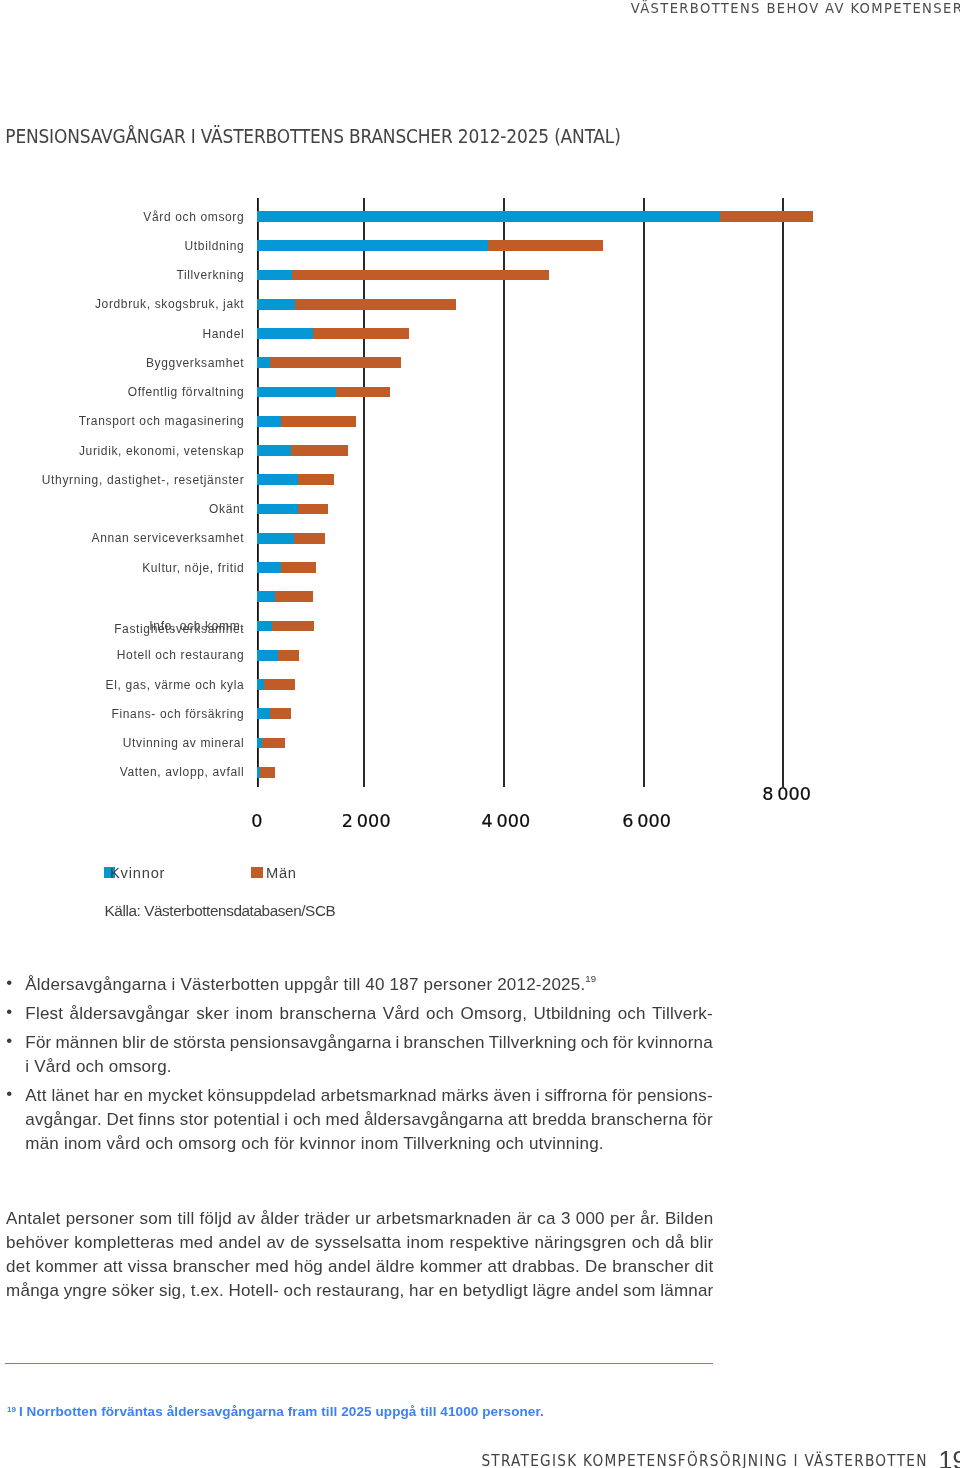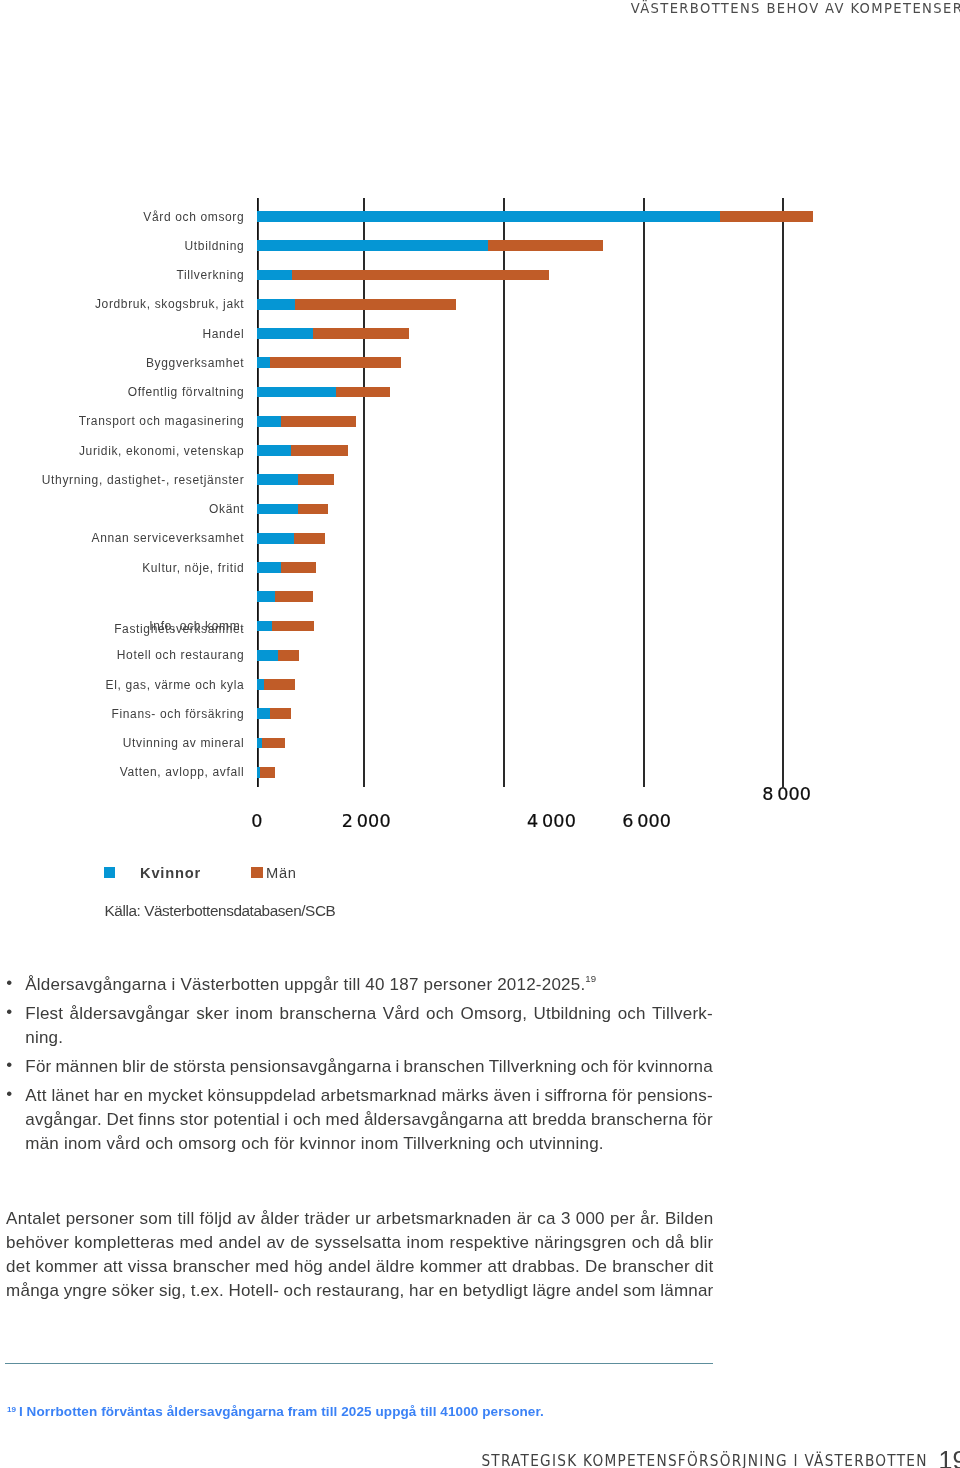--- a/index.html
+++ b/index.html
@@ -68,20 +68,21 @@
   .page-number{position:absolute;left:938.6px;top:1444.5px;font-size:25px;
        color:#414141;line-height:30px;white-space:nowrap;}
 </style>
 </head>
 <body>
 
 <div class="page">
 
   <div class="running-head">VÄSTERBOTTENS BEHOV AV KOMPETENSER</div>
 
+  <div class="chart-title">PENSIONSAVGÅNGAR I VÄSTERBOTTENS BRANSCHER 2012-2025 (ANTAL)</div>
 
   <div class="chart">
     <div id="chart-grid">
         <div class="axisline" style="left: 256.65px; top: 197.8px; height: 589.6px;"></div>
         <div class="gridline" style="left: 363.05px; top: 197.8px; height: 589.6px;"></div>
         <div class="gridline" style="left: 503.15px; top: 197.8px; height: 589.6px;"></div>
         <div class="gridline" style="left: 642.95px; top: 197.8px; height: 589.6px;"></div>
         <div class="gridline" style="left: 782.35px; top: 197.8px; height: 589.6px;"></div>
       </div>
     <div id="chart-bars">
@@ -144,29 +145,29 @@
         <div class="catlabel" style="top: 619px;">Info, och komm.</div>
         <div class="catlabel" style="top: 648.25px;">Hotell och restaurang</div>
         <div class="catlabel" style="top: 677.5px;">El, gas, värme och kyla</div>
         <div class="catlabel" style="top: 706.75px;">Finans- och försäkring</div>
         <div class="catlabel" style="top: 736px;">Utvinning av mineral</div>
         <div class="catlabel" style="top: 765.25px;">Vatten, avlopp, avfall</div>
       </div>
     <div id="chart-xticks">
         <div class="xtick" style="left: 186.9px; width: 140px; top: 811.5px;">0</div>
         <div class="xtick" style="left: 296.3px; width: 140px; top: 811.5px;">2 000</div>
-        <div class="xtick" style="left: 436px; width: 140px; top: 811.5px; text-align: right;">4 000</div>
+        <div class="xtick" style="left: 436px; width: 140px; top: 811.5px;">4 000</div>
         <div class="xtick" style="left: 576.7px; width: 140px; top: 811.5px;">6 000</div>
         <div class="xtick" style="left: 716.7px; width: 140px; top: 785px;">8 000</div>
       </div>
   </div>
 
   <div id="chart-legend">
       <div class="legend-swatch" style="left: 103.8px; top: 867.3px; background: rgb(5, 150, 212);"></div>
-      <div class="legend-label" style="left: 140px; top: 865.7px; font-weight: bold;">Kvinnor</div>
+      <div class="legend-label" style="left: 110px; top: 865.7px;">Kvinnor</div>
       <div class="legend-swatch" style="left: 251.4px; top: 867.3px; background: rgb(192, 92, 40);"></div>
       <div class="legend-label" style="left: 265.9px; top: 865.7px;">Män</div>
     </div>
 
   <div class="source">Källa: Västerbottensdatabasen/SCB</div>
 
   <div class="bullets" id="bullet-list">
       <div class="bullet">
         <span class="dot">•</span>
         <div class="tline">Åldersavgångarna i Västerbotten uppgår till 40 187 personer 2012-2025.<sup>19</sup></div>
@@ -179,38 +180,38 @@
           <span>sker</span>
           <span>inom</span>
           <span>branscherna</span>
           <span>Vård</span>
           <span>och</span>
           <span>Omsorg,</span>
           <span>Utbildning</span>
           <span>och</span>
           <span>Tillverk-</span>
         </div>
-        <div class="tline">ning.</div>
       </div>
       <div class="bullet">
         <span class="dot">•</span>
         <div class="tline j">
           <span>För</span>
           <span>männen</span>
           <span>blir</span>
           <span>de</span>
           <span>största</span>
           <span>pensionsavgångarna</span>
           <span>i</span>
           <span>branschen</span>
           <span>Tillverkning</span>
           <span>och</span>
           <span>för</span>
           <span>kvinnorna</span>
         </div>
+        <div class="tline">i Vård och omsorg.</div>
       </div>
       <div class="bullet">
         <span class="dot">•</span>
         <div class="tline j">
           <span>Att</span>
           <span>länet</span>
           <span>har</span>
           <span>en</span>
           <span>mycket</span>
           <span>könsuppdelad</span>

